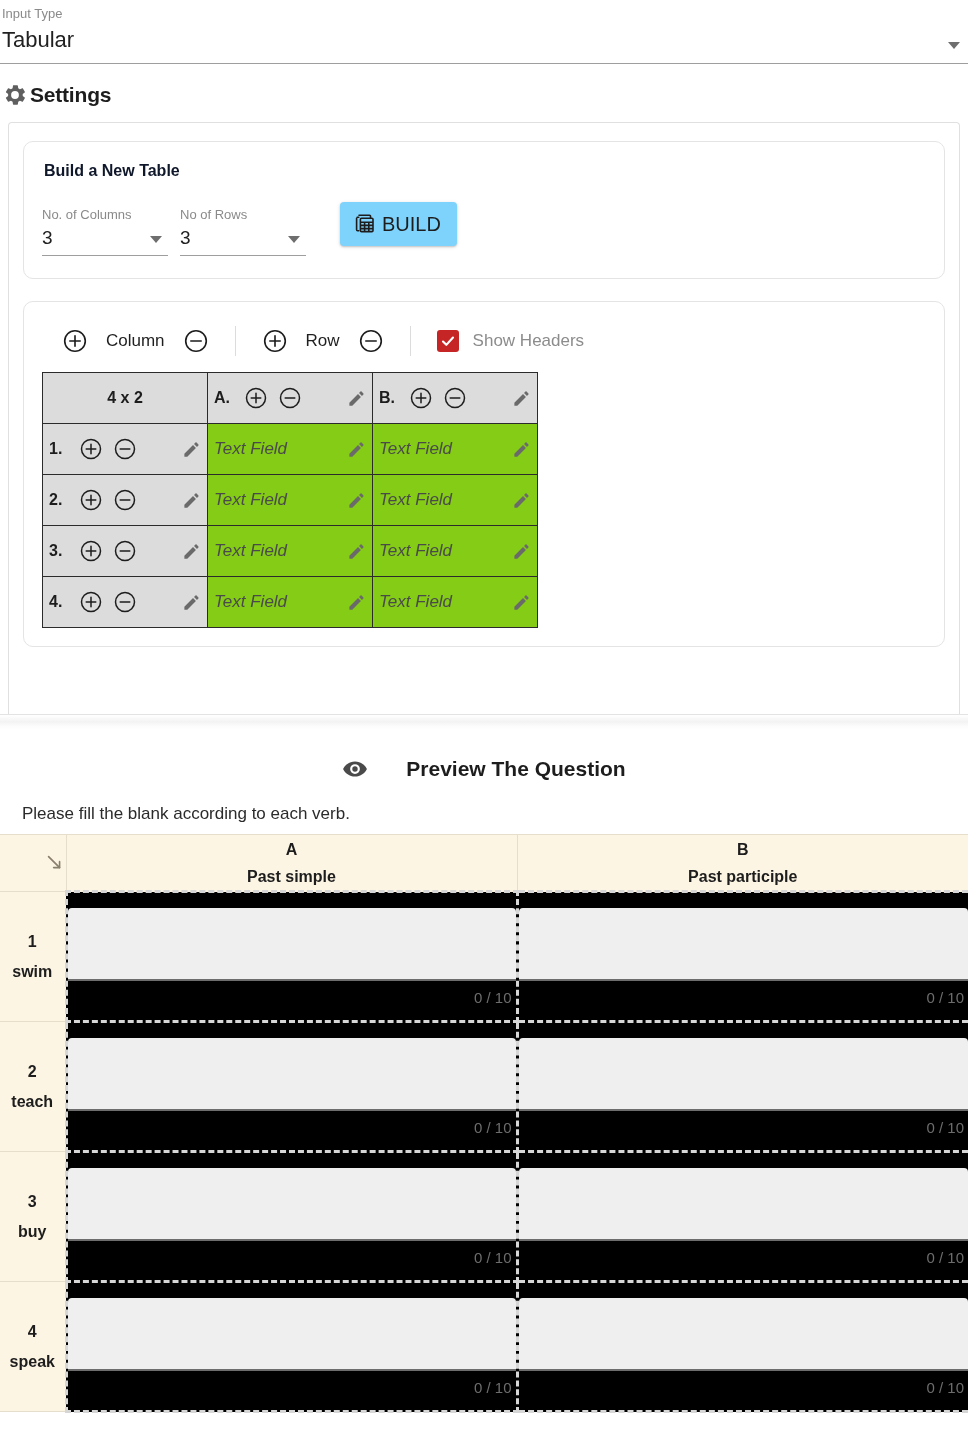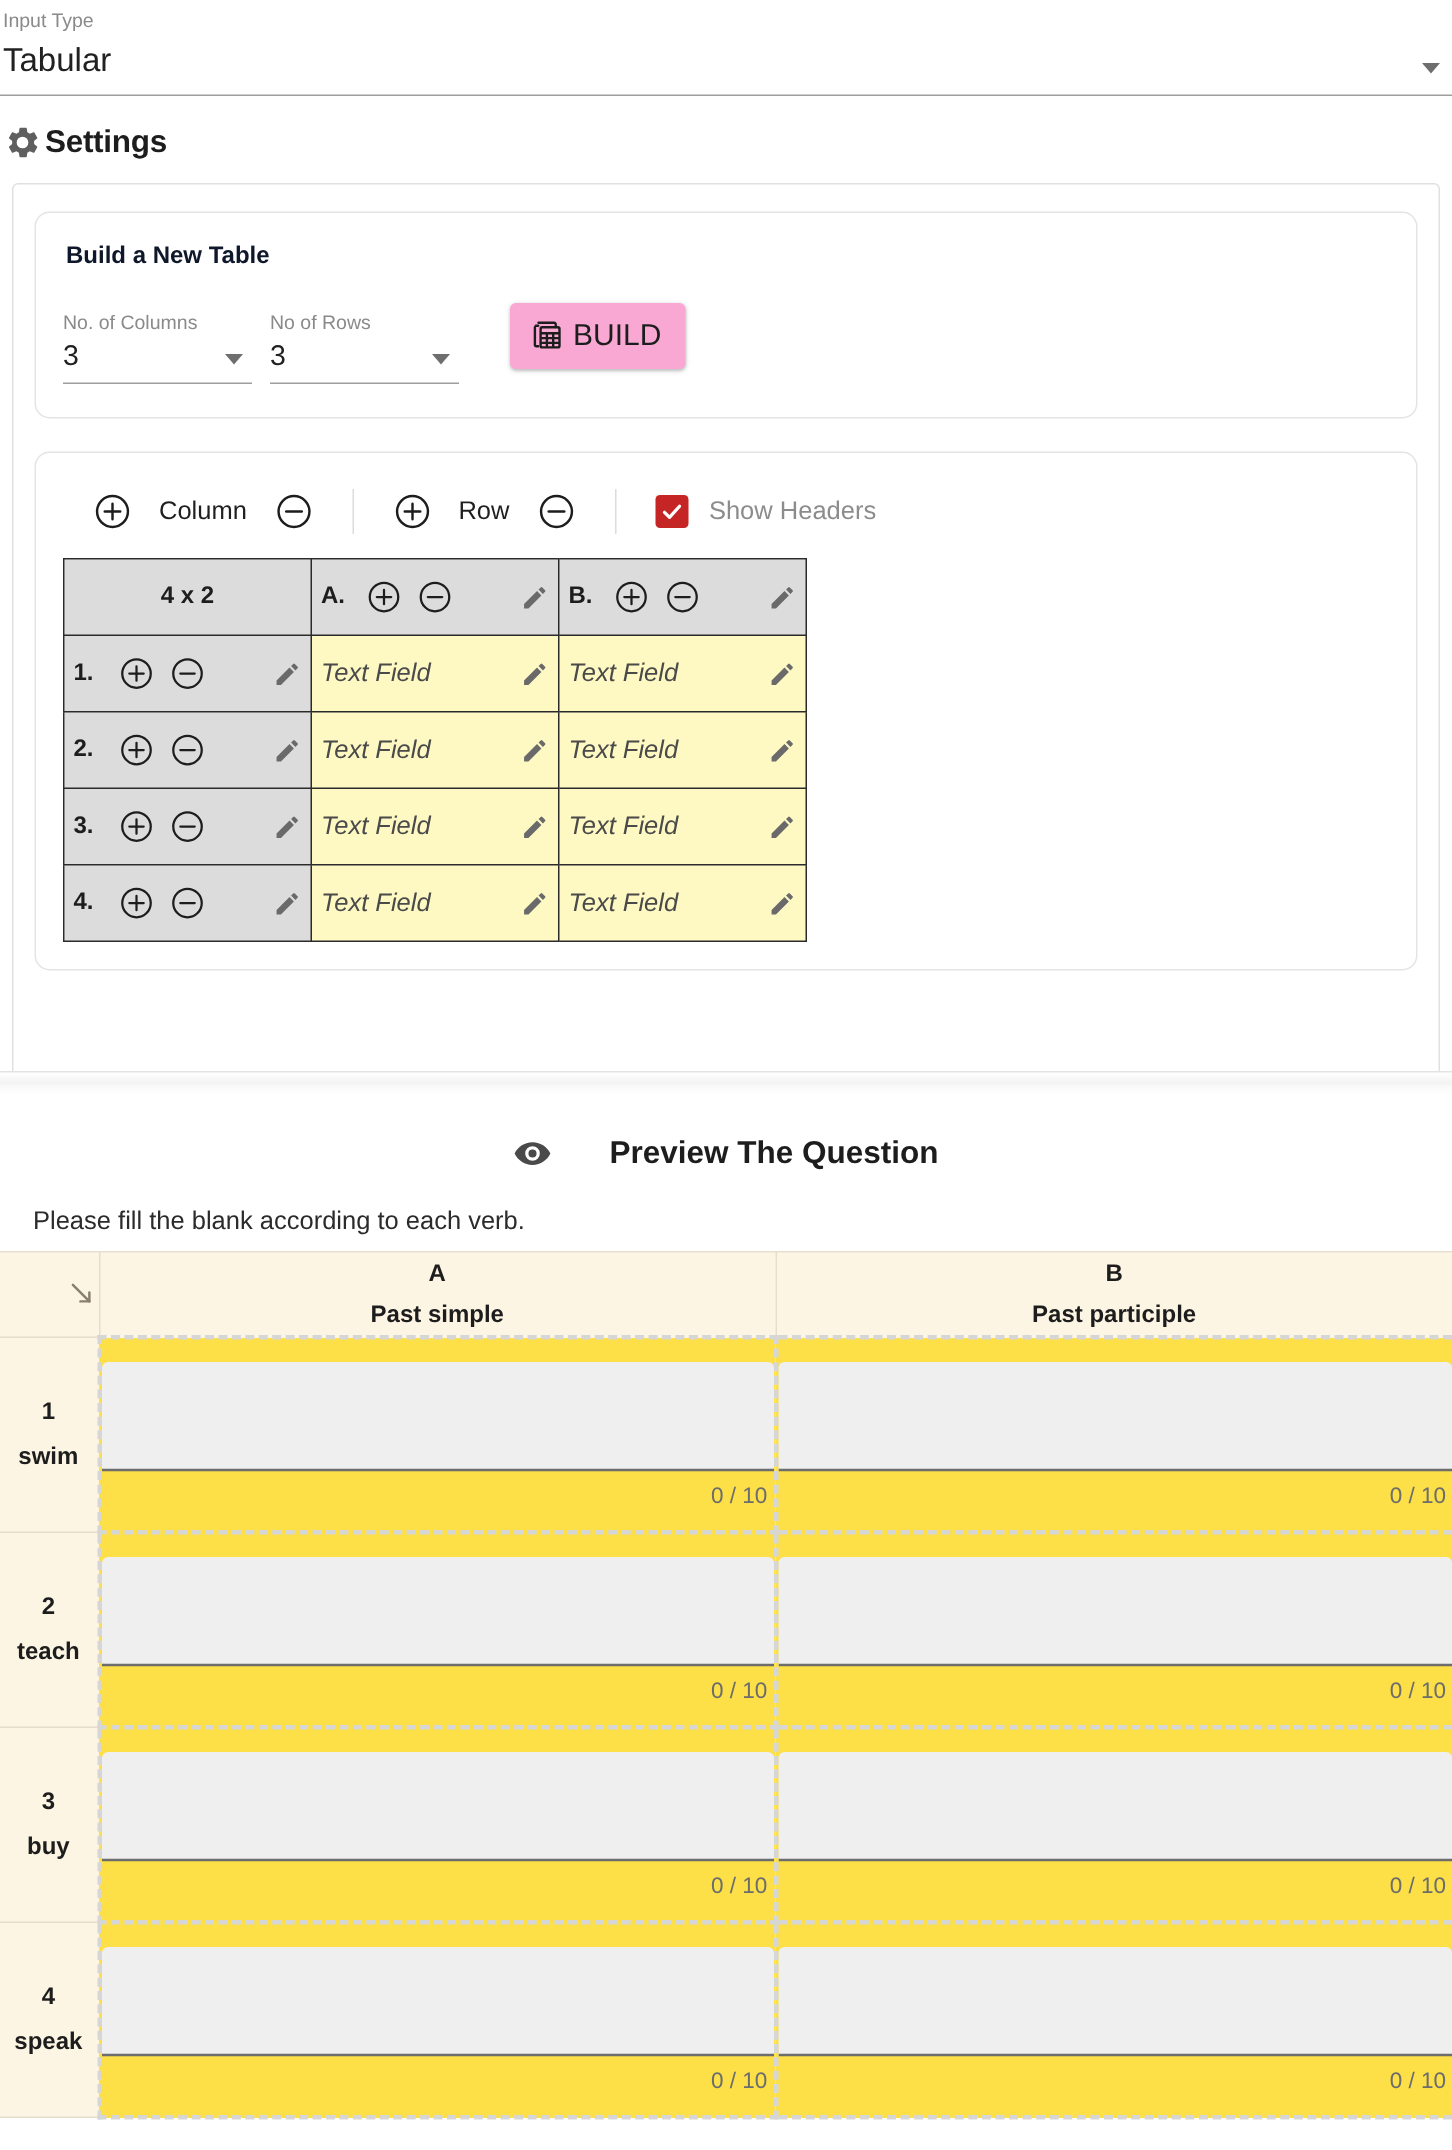--- a/index.html
+++ b/index.html
@@ -113,21 +113,21 @@
     border-left: 6px solid transparent;
     border-right: 6px solid transparent;
     border-top: 7px solid #6e6e6e;
   }
   .build-btn {
     margin-left: 22px;
     margin-bottom: 10px;
     display: inline-flex;
     align-items: center;
     gap: 5px;
-    background: #f9a8d4;
+    background: #7dd3fc;
     border: none;
     border-radius: 4px;
     padding: 10px 16px 10px 13px;
     box-shadow: 0 1px 2px rgba(0,0,0,0.18), 0 1px 4px rgba(0,0,0,0.10);
     font-size: 20px;
     color: #1d1d1d;
     font-family: "Liberation Sans", sans-serif;
     cursor: pointer;
   }
   .build-btn svg { display:block; }
@@ -185,21 +185,21 @@
     color: #1d1d1d;
   }
   td.e-colhead {
     background: #dcdcdc;
     width: 165px;
   }
   td.e-rowhead {
     background: #dcdcdc;
     width: 165px;
   }
-  td.e-cell { background: #fef9c3; width: 165px; }
+  td.e-cell { background: #84cc16; width: 165px; }
   .cellflex { display:flex; align-items:center; gap: 10px; }
   .cellflex .lbl {
     font-size: 16px; font-weight: bold; color: #1d1d1d;
     min-width: 20px;
   }
   .cellflex .spacer { flex: 1; }
   .txtfield {
     font-size: 17px;
     font-style: italic;
     color: #4a4a4a;
@@ -273,21 +273,21 @@
     line-height: 30px;
     height: 130px;
   }
   .p-rowhead .rn { font-size: 16px; font-weight: bold; color: #1d1d1d; display:block; }
   .p-rowhead .rl { font-size: 16px; font-weight: bold; color: #1d1d1d; display:block; }
 
   td.p-cell {
     border: 3px dashed #d6d6d6;
     height: 130px;
     padding: 8px 6px 6px 6px;
-    background: #fde047;
+    background: #000000;
   }
   td.p-cell.last-col { border-right: none; }
   .p-input {
     background: #efefef;
     border-bottom: 2px solid #6d6d6d;
     height: 73px;
     border-radius: 4px 4px 0 0;
     cursor: text;
   }
   .p-counter {

